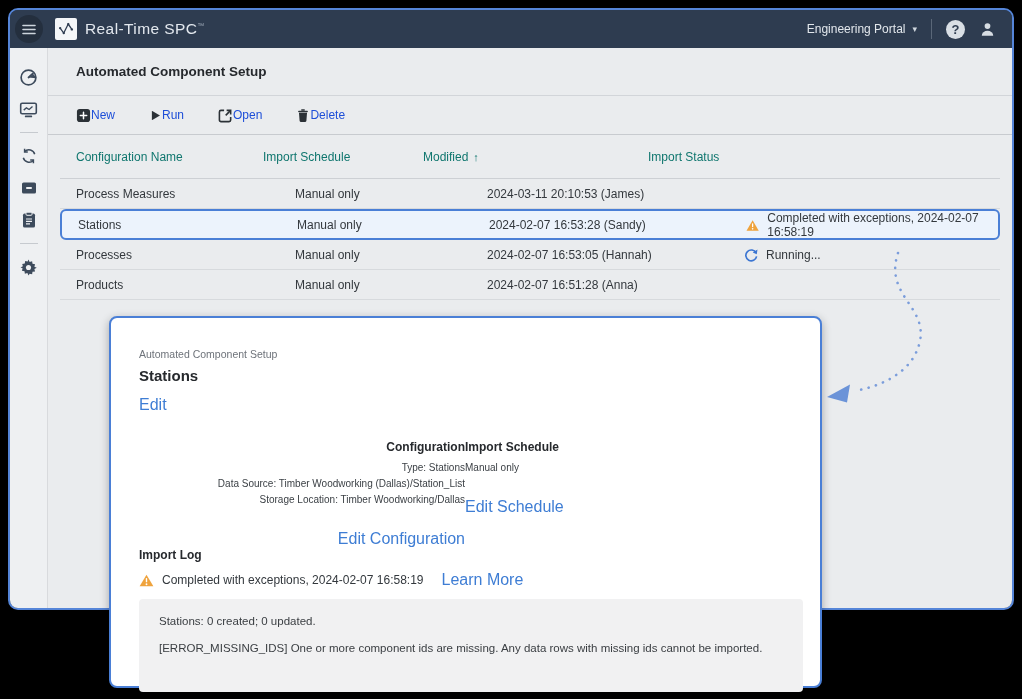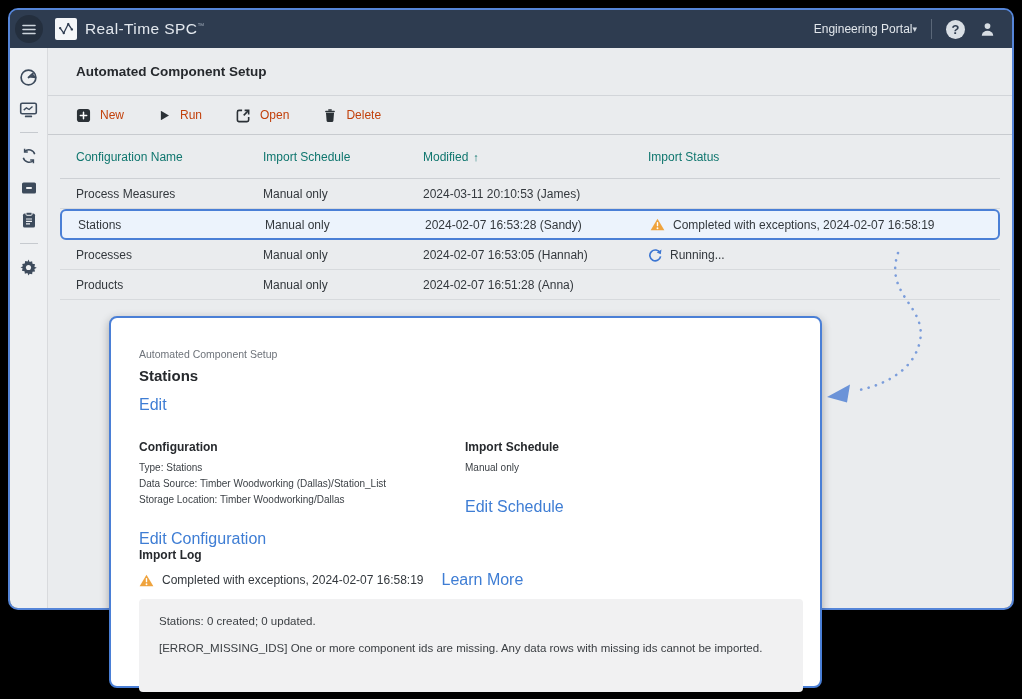--- a/index.html
+++ b/index.html
@@ -14,62 +14,62 @@
   
   .topbar { position:absolute; left:0; top:0; right:0; height:38px; background:#2e3c50;
     display:flex; align-items:center; color:#dde3ea; }
   .hamburger { width:28px; height:28px; border-radius:50%; background:#242f3e; margin-left:5px;
     display:flex; align-items:center; justify-content:center; cursor:pointer; }
   .logo-box { width:22px; height:22px; background:#f4f6f8; border-radius:2px; margin-left:12px;
     display:flex; align-items:center; justify-content:center; }
   .brand { margin-left:8px; font-size:15.5px; font-weight:400; letter-spacing:.4px; color:#e3e8ee; }
   .brand sup { font-size:7px; color:#9aa6b4; }
   .topbar-right { margin-left:auto; display:flex; align-items:center; gap:14px; padding-right:16px; }
-  .portal { display:flex; align-items:center; font-size:12px; color:#e2e7ec; cursor:pointer; }
+  .portal { display:flex; align-items:center; gap:7px; font-size:12px; color:#e2e7ec; cursor:pointer; }
   .caret { font-size:9px; color:#cfd6de; }
   .tb-sep { width:1px; height:20px; background:#5a6778; }
   .help-circle { width:19px; height:19px; border-radius:50%; background:#d9dfe5; color:#2e3c50;
     font-size:13px; font-weight:bold; display:flex; align-items:center; justify-content:center; cursor:pointer; }
 
   
   .app-body { position:absolute; left:0; top:38px; right:0; bottom:0; display:flex; }
   .sidebar { width:38px; background:#eef0f2; border-right:1px solid #d8dadd;
     display:flex; flex-direction:column; align-items:center; padding-top:16px; }
   .side-btn { width:26px; height:26px; display:flex; align-items:center; justify-content:center;
     margin-bottom:6px; cursor:pointer; }
   .side-div { width:18px; height:1px; background:#c6cacf; margin:4px 0 10px 0; }
 
   .main { flex:1; background:#eaecee; position:relative; overflow:hidden; }
   .title-band { height:48px; border-bottom:1px solid #d2d5d9; display:flex; align-items:center; padding-left:28px; }
   .page-title { font-size:13.5px; font-weight:bold; color:#26292d; }
   .toolbar { height:39px; border-bottom:1px solid #c8cbcf; display:flex; align-items:center; padding-left:28px; gap:34px; }
-  .tool-btn { display:flex; align-items:center; gap:9px; font-size:12px; color:#c2410c; cursor:pointer; background:none; border:none; font-family:inherit; }
+  .tool-btn { display:flex; align-items:center; font-size:12px; color:#1d4ed8; cursor:pointer; background:none; border:none; font-family:inherit; }
 
   
   .grid-row { display:grid; grid-template-columns:187px 160px 225px 1fr; align-items:center;
     margin:0 12px; padding-left:16px; font-size:12px; color:#33383d; }
   .thead { height:44px; font-weight:normal; color:#0f766e; border-bottom:1px solid #cdd0d4; cursor:pointer; }
-  .trow { height:30px; border-bottom:1px solid #d7dadd; cursor:pointer; }
+  .trow { height:30px; border-bottom:1px solid #d7dadd; cursor:pointer;gap:32px; }
   .trow.selected { height:31px; border:2px solid #4a7fd6; border-radius:6px; background:#ecf3fc; }
   .status-cell { display:flex; align-items:center; gap:8px; }
   .sort { font-size:11px; margin-left:5px; }
 
   
   .arrow-svg { position:absolute; left:0; top:0; pointer-events:none; z-index:40; }
 
   
   .panel { position:absolute; left:109px; top:316px; width:713px; height:372px; background:#fff;
     border:2px solid #4a7fd6; border-radius:8px; z-index:30; box-shadow:0 3px 10px rgba(0,0,0,.3);
     padding:30px 30px 0 28px; }
   .crumb { font-size:10.5px; color:#6e737a; }
   .panel-title { font-size:15px; font-weight:bold; color:#26292d; margin-top:7px; }
   .link { font-size:16px; color:#3e7dd4; cursor:pointer; }
   .panel-edit { display:inline-block; margin-top:12px; }
   .panel-cols { display:flex; margin-top:26px; }
-  .pcol-left { width:326px; }
+  .pcol-left { width:326px;text-align:right; }
   .sec-head { font-size:12px; font-weight:bold; color:#26292d; margin-bottom:6px; }
   .sec-line { font-size:10px; color:#3a3f44; line-height:16px; }
   .sec-link { display:inline-block; margin-top:22px; }
   .import-log { }
   .log-status { display:flex; align-items:center; gap:8px; margin-top:9px; font-size:12px; color:#33383d; }
   .log-status .link { margin-left:10px; }
   .log-box { margin-top:10px; width:664px; min-height:93px; background:#f1f1f2; border-radius:4px; padding:16px 20px; }
   .log-line { font-size:11.5px; color:#3a3e42; }
   .log-line + .log-line { margin-top:15px; }
 </style>

